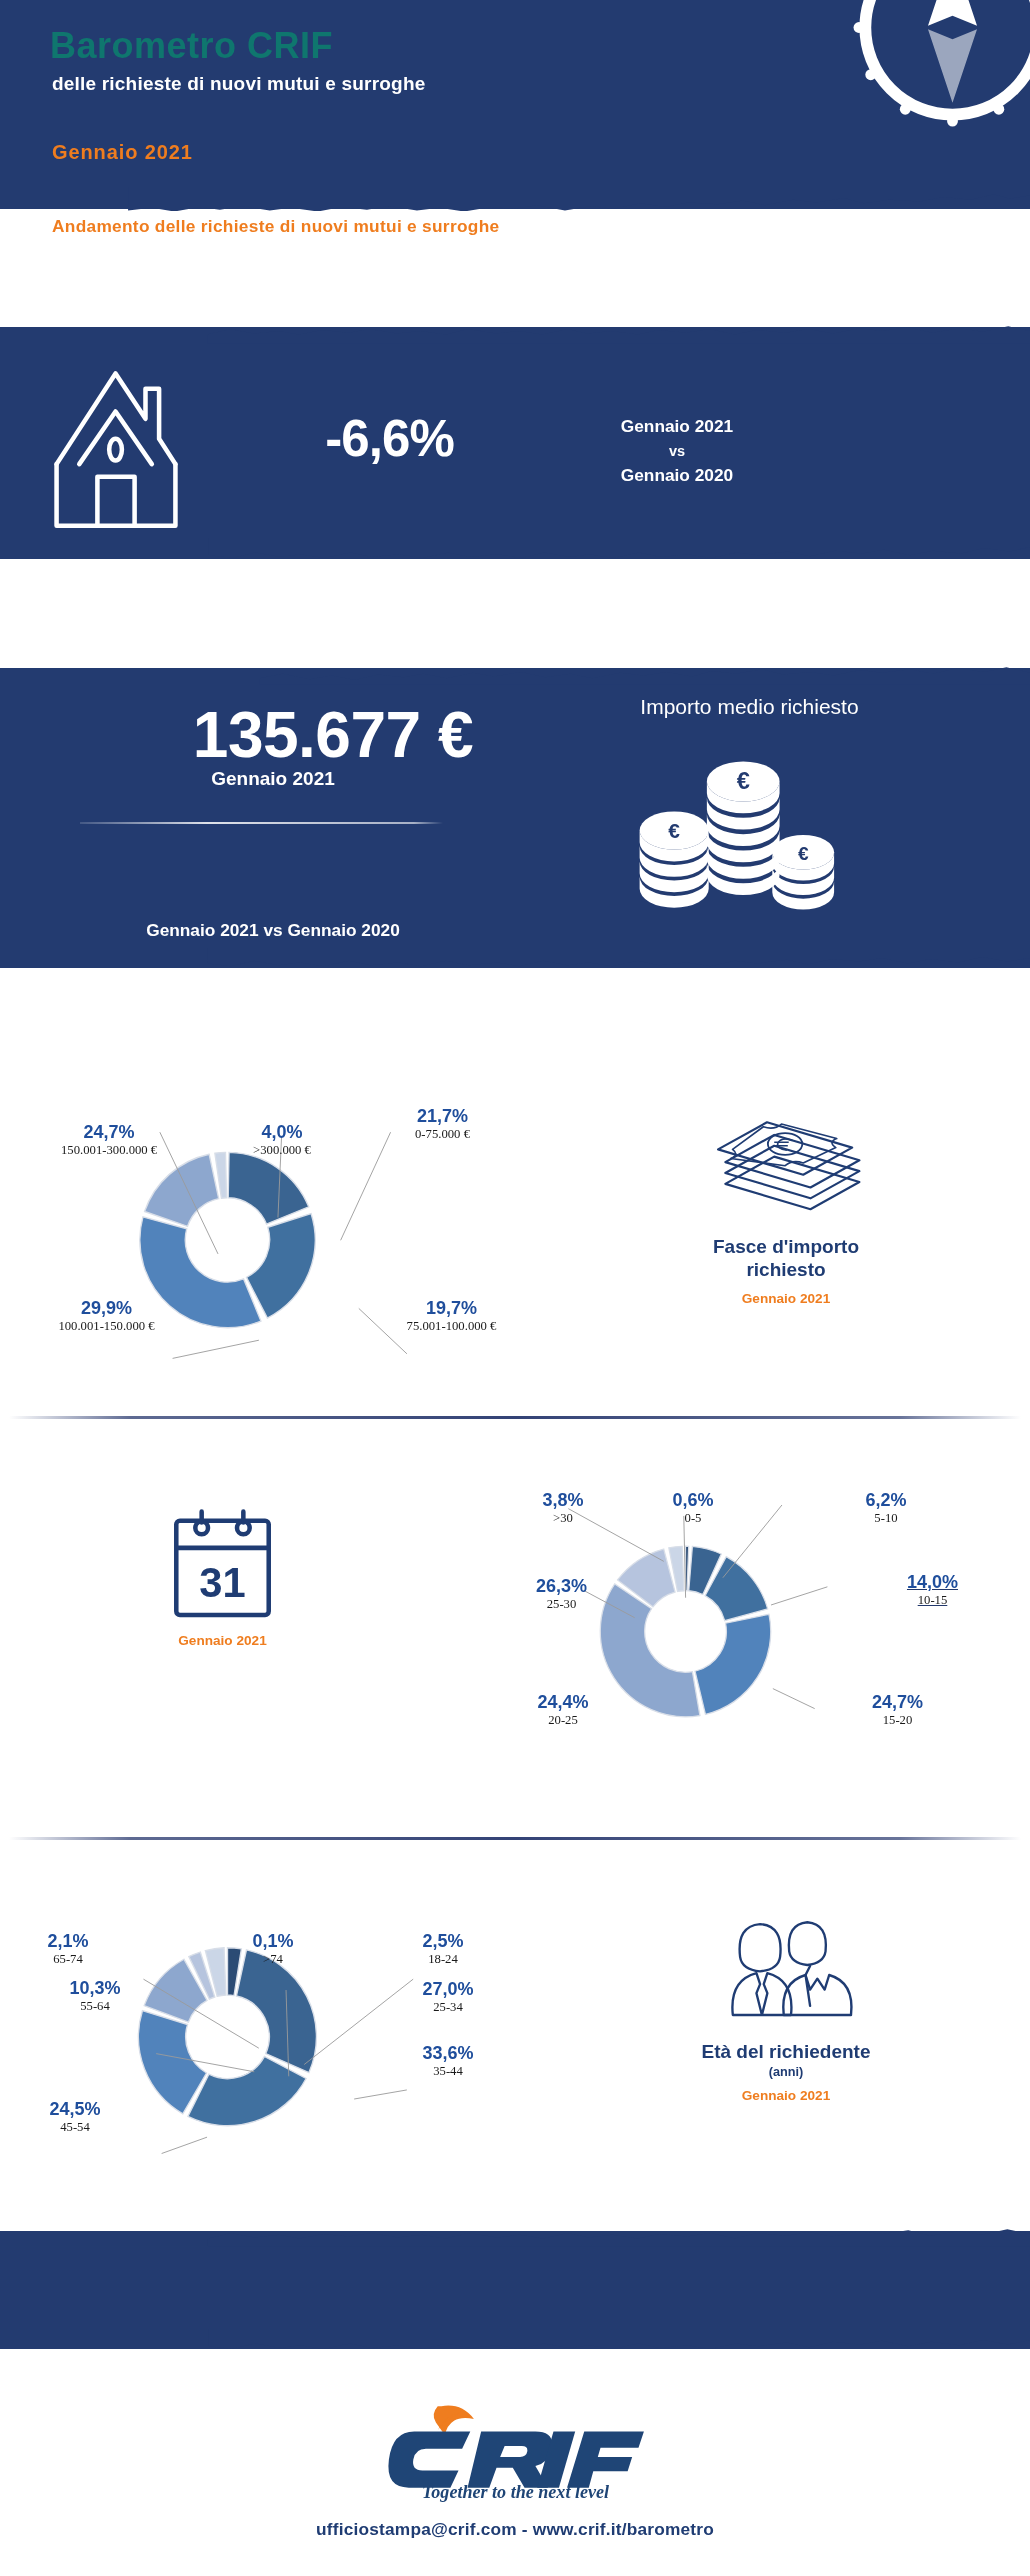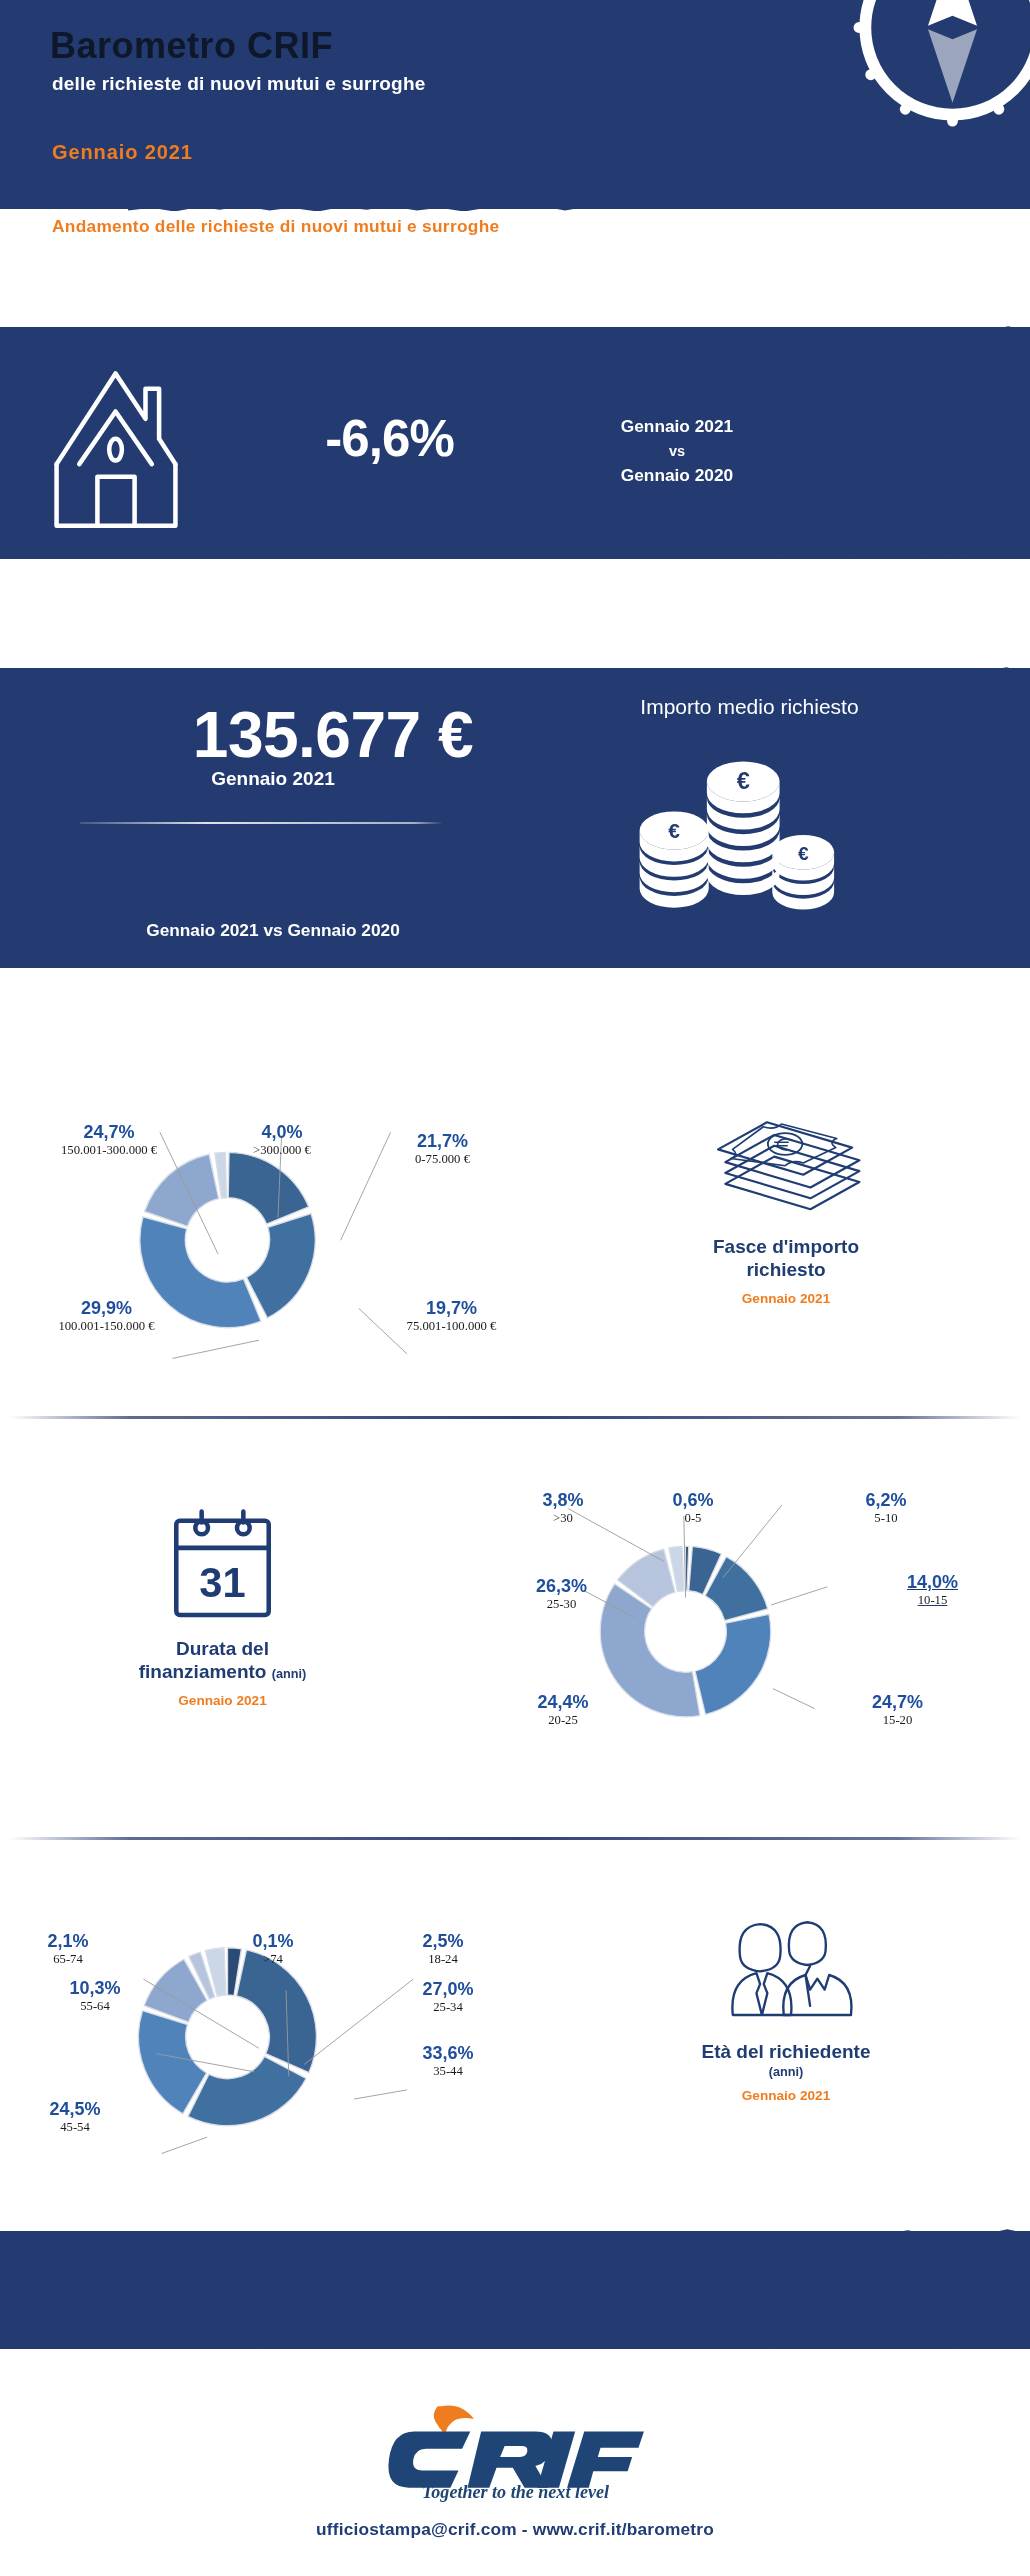--- a/index.html
+++ b/index.html
@@ -14,21 +14,21 @@
   
   .band { position:absolute; left:0; width:1030px; background:#233B70; }
   .torn-bottom, .torn-top {
     position:absolute; left:0; width:1030px; height:23.6px; pointer-events:none;
   }
 
   
   #header { top:0; height:209px; }
   #header-title {
     position:absolute; left:50px; top:25.4px;
-    font-size:36px; font-weight:bold; color:#0f172a; letter-spacing:0.5px;
+    font-size:36px; font-weight:bold; color:#0f766e; letter-spacing:0.5px;
   }
   #header-sub {
     position:absolute; left:52px; top:73px;
     font-size:19px; font-weight:bold; color:#ffffff; letter-spacing:0.2px;
   }
   #header-date {
     position:absolute; left:52px; top:141px;
     font-size:20px; font-weight:bold; color:#EF7D1F; letter-spacing:0.9px;
   }
   #compass { position:absolute; right:-36px; top:-86px; width:227px; height:227px; }
@@ -247,21 +247,21 @@
     </svg>
 
     <div class="lbl c" style="left:13.6px; top:1122px; width:191px;">
       <div class="pct">24,7%</div>
       <div class="cat">150.001-300.000 €</div>
     </div>
     <div class="lbl c" style="left:207px; top:1122px; width:150px;">
       <div class="pct">4,0%</div>
       <div class="cat">&gt;300.000 €</div>
     </div>
-    <div class="lbl c" style="left:363px; top:1131px; width:159px;">
+    <div class="lbl c" style="left:363px; top:1106px; width:159px;">
       <div class="pct">21,7%</div>
       <div class="cat">0-75.000 €</div>
     </div>
     <div class="lbl c" style="left:9px; top:1298px; width:195px;">
       <div class="pct">29,9%</div>
       <div class="cat">100.001-150.000 €</div>
     </div>
     <div class="lbl c" style="left:363px; top:1298px; width:177px;">
       <div class="pct">19,7%</div>
       <div class="cat">75.001-100.000  €</div>
@@ -295,25 +295,20 @@
       <svg class="side-icon" width="107" height="116" viewBox="0 0 118 128">
         <g fill="none" stroke="#1F3C73" stroke-width="5" stroke-linejoin="round">
           <rect x="8" y="14" width="102" height="104" rx="4"></rect>
           <path d="M8 44 H110"></path>
           <circle cx="36" cy="22" r="7"></circle>
           <circle cx="82" cy="22" r="7"></circle>
           <path d="M36 4 V16 M82 4 V16" stroke-linecap="round"></path>
         </g>
         <text x="59" y="98" font-family="'Liberation Sans',sans-serif" font-size="46" font-weight="bold" fill="#1F3C73" text-anchor="middle">31</text>
       </svg>
-      <div class="side-title">
-        <span>Durata del</span><br>
-        <span>finanziamento</span>
-        <span class="side-sub">(anni)</span>
-      </div>
       <div class="side-date">Gennaio 2021</div>
     </div>
 
     <div class="donut-wrap" style="left:563px; top:1527px; width:245px; height:209px;">
       <svg viewBox="0 0 270 230" width="245" height="209">
         <g transform="translate(135,115)">
 
           <path d="M 0 -94 A 94 94 0 0 1 3.5 -93.9 L 1.7 -44.9 A 45 45 0 0 0 0 -45 Z" fill="#2B4B74" stroke="#d8dee8" stroke-width="1.4"></path>
 
           <path d="M 7.6 -93.7 A 94 94 0 0 1 39.4 -85.4 L 19.1 -40.8 A 45 45 0 0 0 3.6 -44.9 Z" fill="#3A6491" stroke="#d8dee8" stroke-width="1.4"></path>

